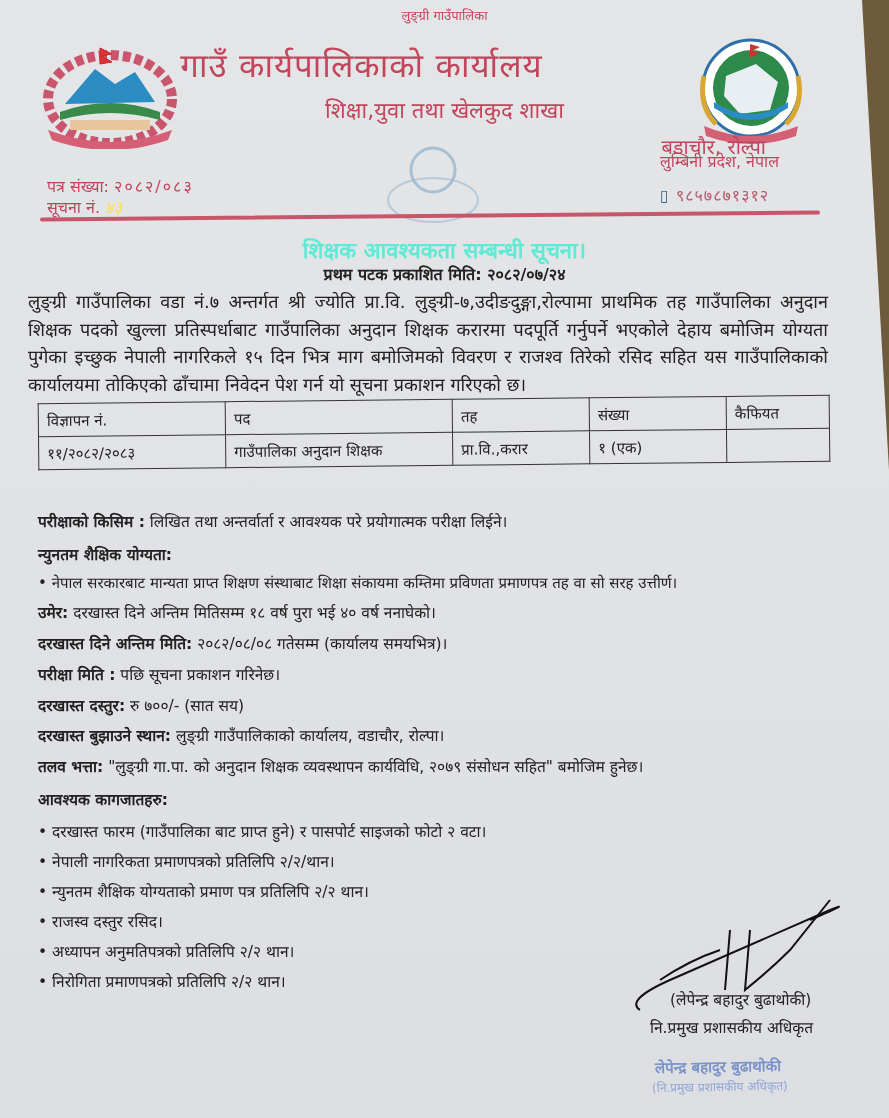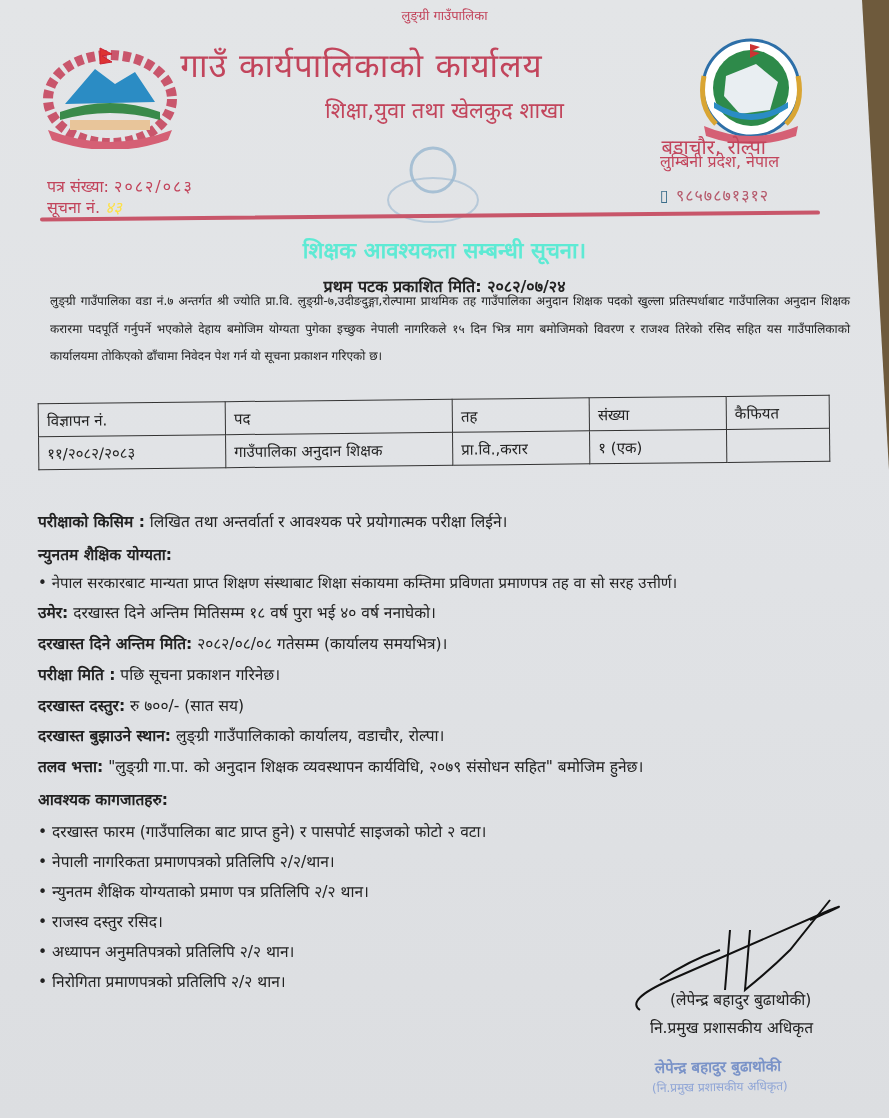--- a/index.html
+++ b/index.html
@@ -22,22 +22,22 @@
   .hdr-loc { left: 0; width: 766px; text-align: right; top: 133px; font-size: 20px; }
   .ref { left: 47px; font-size: 16px; }
   .ref1 { top: 168px; margin-top: 7px; }
   .ref2 { top: 196px; }
   .hand { font-family: "DejaVu Serif", serif; color: #fde047; font-size: 16px; font-style: italic; }
   .right-info { left: 660px; font-size: 16px; }
   .ri1 { top: 150px; }
   .ri2 { top: 184px; color: #b5596b; letter-spacing: 1px; text-align: center; }
   .rule { left: 40px; top: 214px; width: 780px; height: 4px; background: #c8566a; transform: rotate(-0.5deg); border-radius: 2px; }
   .title { left: 0; width: 889px; text-align: center; top: 234px; font-size: 22px; font-weight: bold; color: #5eead4; }
-  .subtitle { left: 0; width: 889px; text-align: center; top: 263px; font-size: 16px; font-weight: bold; color: #222; margin-top: 12px; }
-  .para { left: 50px; top: 288px; width: 800px; font-size: 12px; line-height: 27.5px; text-align: justify; }
+  .subtitle { left: 0; width: 889px; text-align: center; top: 263px; font-size: 16px; font-weight: bold; color: #222; }
+  .para { left: 28px; top: 288px; width: 800px; font-size: 18px; line-height: 27.5px; text-align: justify; }
   table.notice {
     position: absolute; left: 38px; top: 399px; width: 792px;
     border-collapse: collapse; font-size: 15px; transform: rotate(-0.6deg);
   }
   table.notice td, table.notice th {
     border: 1.5px solid #333; padding: 3px 8px; text-align: left; font-weight: normal; height: 26px;
   }
   .line { left: 38px; font-size: 15.5px; }
   .lbl { font-weight: bold; }
   .bullet::before { content: "• "; }

